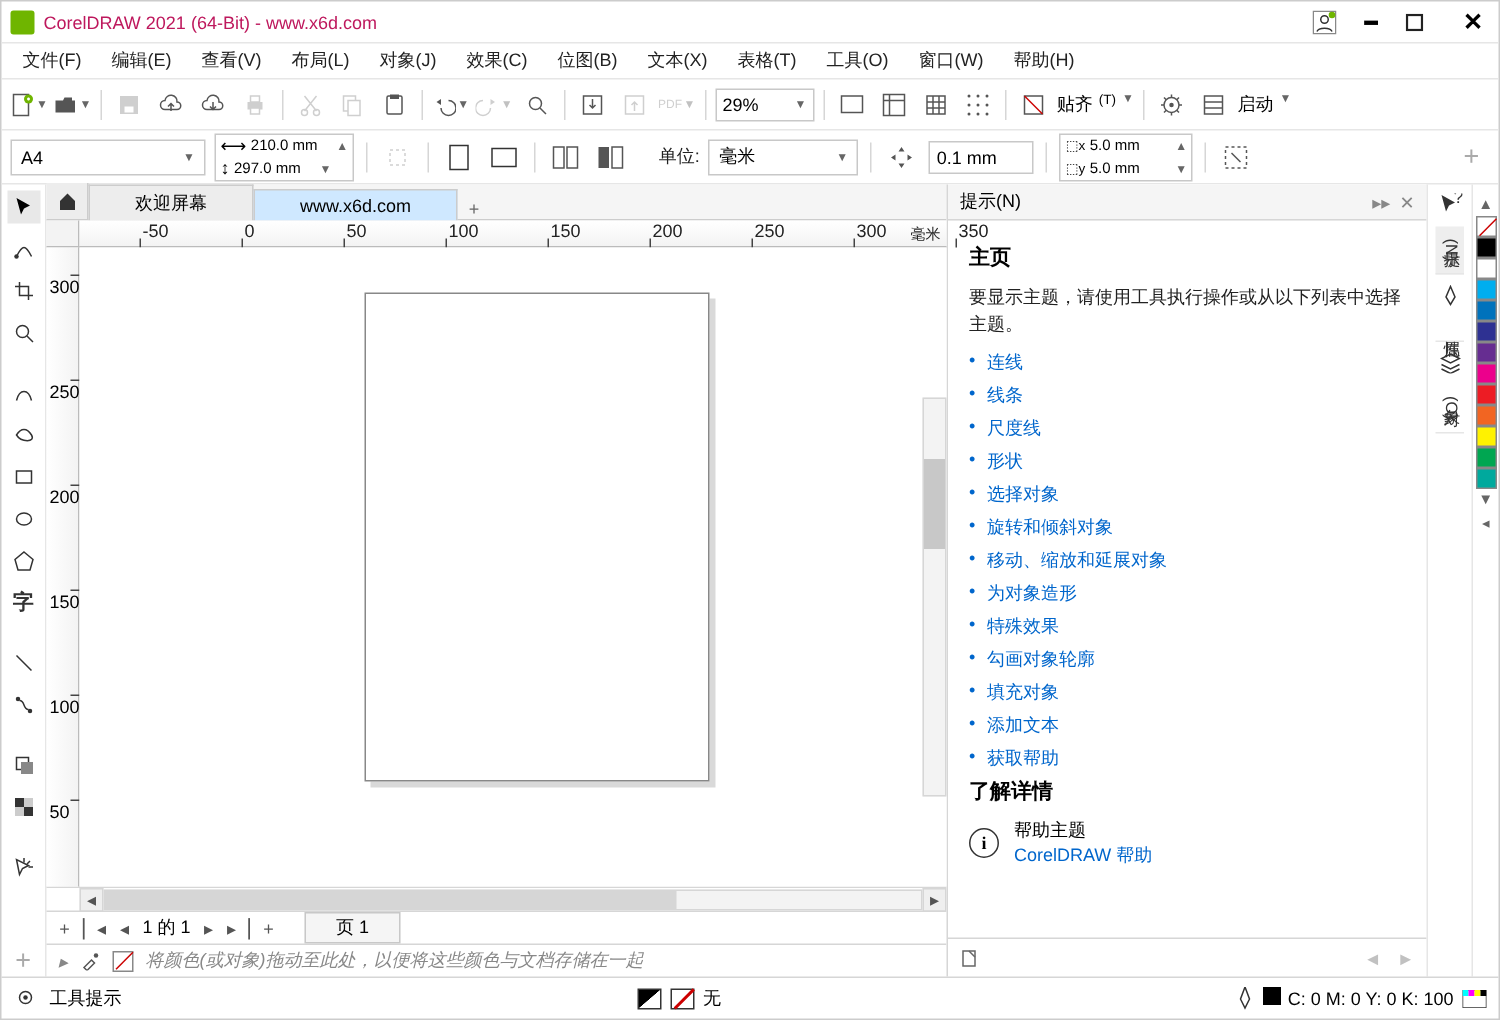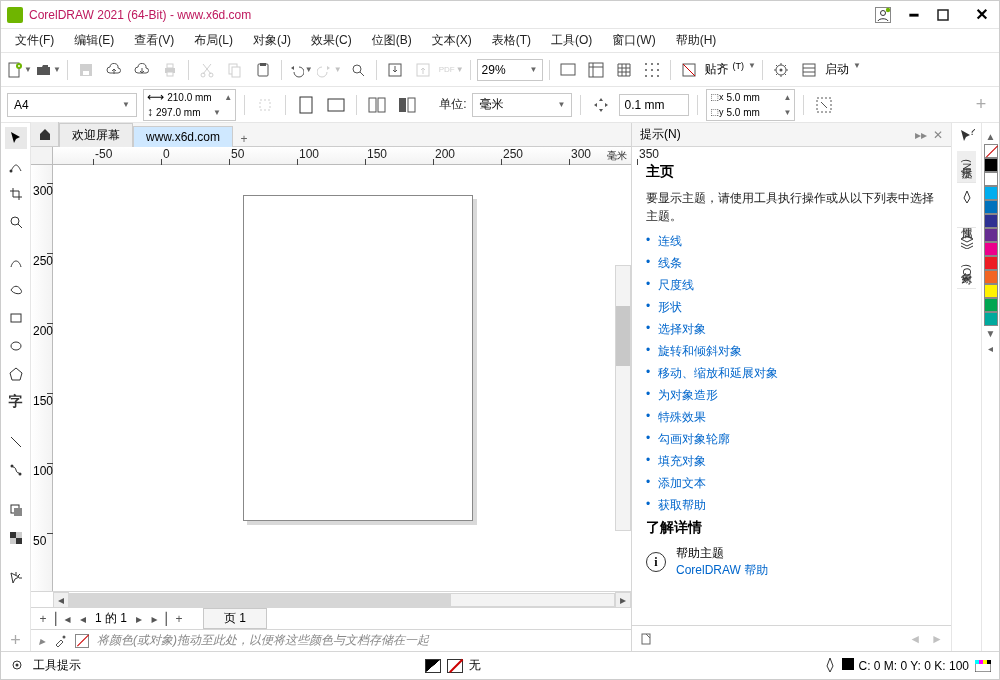--- a/index.html
+++ b/index.html
@@ -27,21 +27,21 @@
 .dim-row input { border:none; width:54px; font-size:10px; outline:none;}
 .dim-row .arr { color:#666; font-size:8px; }
 .prop-lbl { color:#222; }
 .main-area { flex:1; display:flex; min-height:0;}
 .tool-aside { width:30px; border-right:1px solid #e6e6e6; display:flex; flex-direction:column; align-items:center; padding-top:4px; gap:6px; }
 .tool-aside .tool { width:22px; height:22px; display:flex; align-items:center; justify-content:center; color:#333; }
 .tool-aside .tool.sel { background:#e8e8e8; }
 .doc-area { flex:1; display:flex; flex-direction:column; min-width:0;}
 .doc-tabs { height:24px; display:flex; align-items:flex-end; border-bottom:1px solid #ccc; background:#f5f5f5; }
 .doc-tabs .hometab{ width:28px; height:24px; display:flex; align-items:center; justify-content:center; color:#333; background:#ededed; border-right:1px solid #ccc;}
-.doc-tabs .tab { padding:3px 12px; border:1px solid #ccc; border-bottom:none; background:#fff; margin-bottom:-1px; }
+.doc-tabs .tab { padding:3px 30px; border:1px solid #ccc; border-bottom:none; background:#fff; margin-bottom:-1px; }
 .doc-tabs .tab.inactive { background:#ededed; }
 .doc-tabs .tab.active { background:#cfe8ff; }
 .doc-tabs .add { width:22px; text-align:center; color:#666; }
 .ruler-area { flex:1; display:flex; min-height:0; position:relative;}
 .ruler-top { position:absolute; top:0; left:22px; right:0; height:18px; background:linear-gradient(#fff,#f3f3f3); border-bottom:1px solid #bbb; font-size:9px; color:#222;}
 .ruler-top .tickrow { position:absolute; top:0; left:0; right:18px; height:18px;}
 .ruler-top .tick { position:absolute; top:0; height:18px; }
 .ruler-top .tick:before { content:""; position:absolute; bottom:0; left:0; width:1px; height:6px; background:#444;}
 .ruler-top .tick span { position:absolute; left:2px; top:0;}
 .ruler-top .unit { position:absolute; right:4px; top:2px; font-size:10px;}

